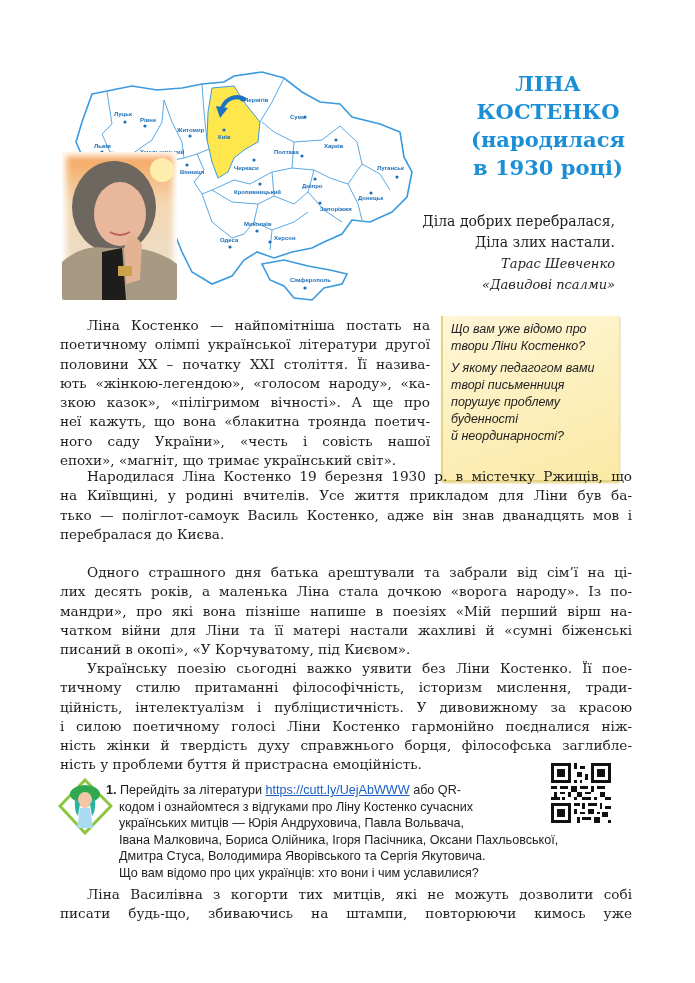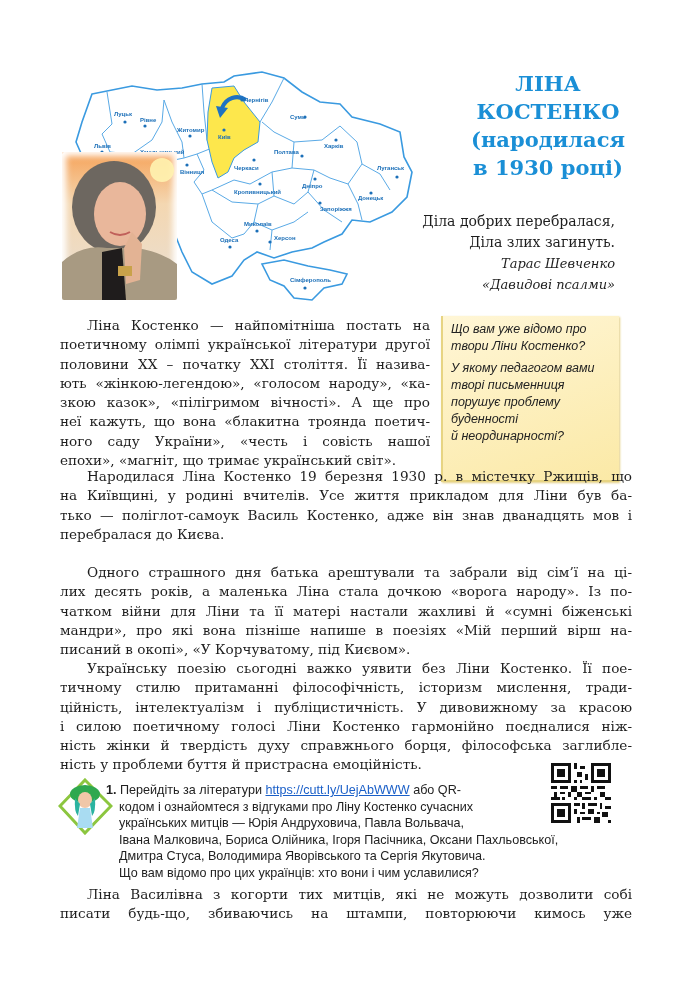--- a/index.html
+++ b/index.html
@@ -169,21 +169,21 @@
 
   <div class="title">
     <div>ЛІНА</div>
     <div>КОСТЕНКО</div>
     <div>(народилася</div>
     <div>в 1930 році)</div>
   </div>
 
   <div class="epigraph">
     <div class="line">Діла добрих перебралася,</div>
-    <div class="line">Діла злих загинуть.</div>
+    <div class="line">Діла злих настали.</div>
     <div class="line author">Тарас Шевченко</div>
     <div class="line author">«Давидові псалми»</div>
   </div>
 
   <div class="qbox">
     <p>
       <span>Що вам уже відомо про</span><br>
       <span>твори Ліни Костенко?</span>
     </p>
     <p>
@@ -209,22 +209,22 @@
   <div class="para p-full p2">
     <span class="ln indent">Народилася Ліна Костенко 19 березня 1930 р. в містечку Ржищів, що</span>
     <span class="ln">на Київщині, у родині вчителів. Усе життя прикладом для Ліни був ба-</span>
     <span class="ln">тько — поліглот-самоук Василь Костенко, адже він знав дванадцять мов і</span>
     <span class="ln last">перебралася до Києва.</span>
   </div>
 
   <div class="para p-full p3">
     <span class="ln indent">Одного страшного дня батька арештували та забрали від сім’ї на ці-</span>
     <span class="ln">лих десять років, а маленька Ліна стала дочкою «ворога народу». Із по-</span>
+    <span class="ln">мандри», про які вона пізніше напише в поезіях «Мій перший вірш на-</span>
     <span class="ln">чатком війни для Ліни та її матері настали жахливі й «сумні біженські</span>
-    <span class="ln">мандри», про які вона пізніше напише в поезіях «Мій перший вірш на-</span>
     <span class="ln last">писаний в окопі», «У Корчуватому, під Києвом».</span>
   </div>
 
   <div class="para p-full p4">
     <span class="ln indent">Українську поезію сьогодні важко уявити без Ліни Костенко. Її пое-</span>
     <span class="ln">тичному стилю притаманні філософічність, історизм мислення, тради-</span>
     <span class="ln">ційність, інтелектуалізм і публіцистичність. У дивовижному за красою</span>
     <span class="ln">і силою поетичному голосі Ліни Костенко гармонійно поєдналися ніж-</span>
     <span class="ln">ність жінки й твердість духу справжнього борця, філософська заглибле-</span>
     <span class="ln last">ність у проблеми буття й пристрасна емоційність.</span>

